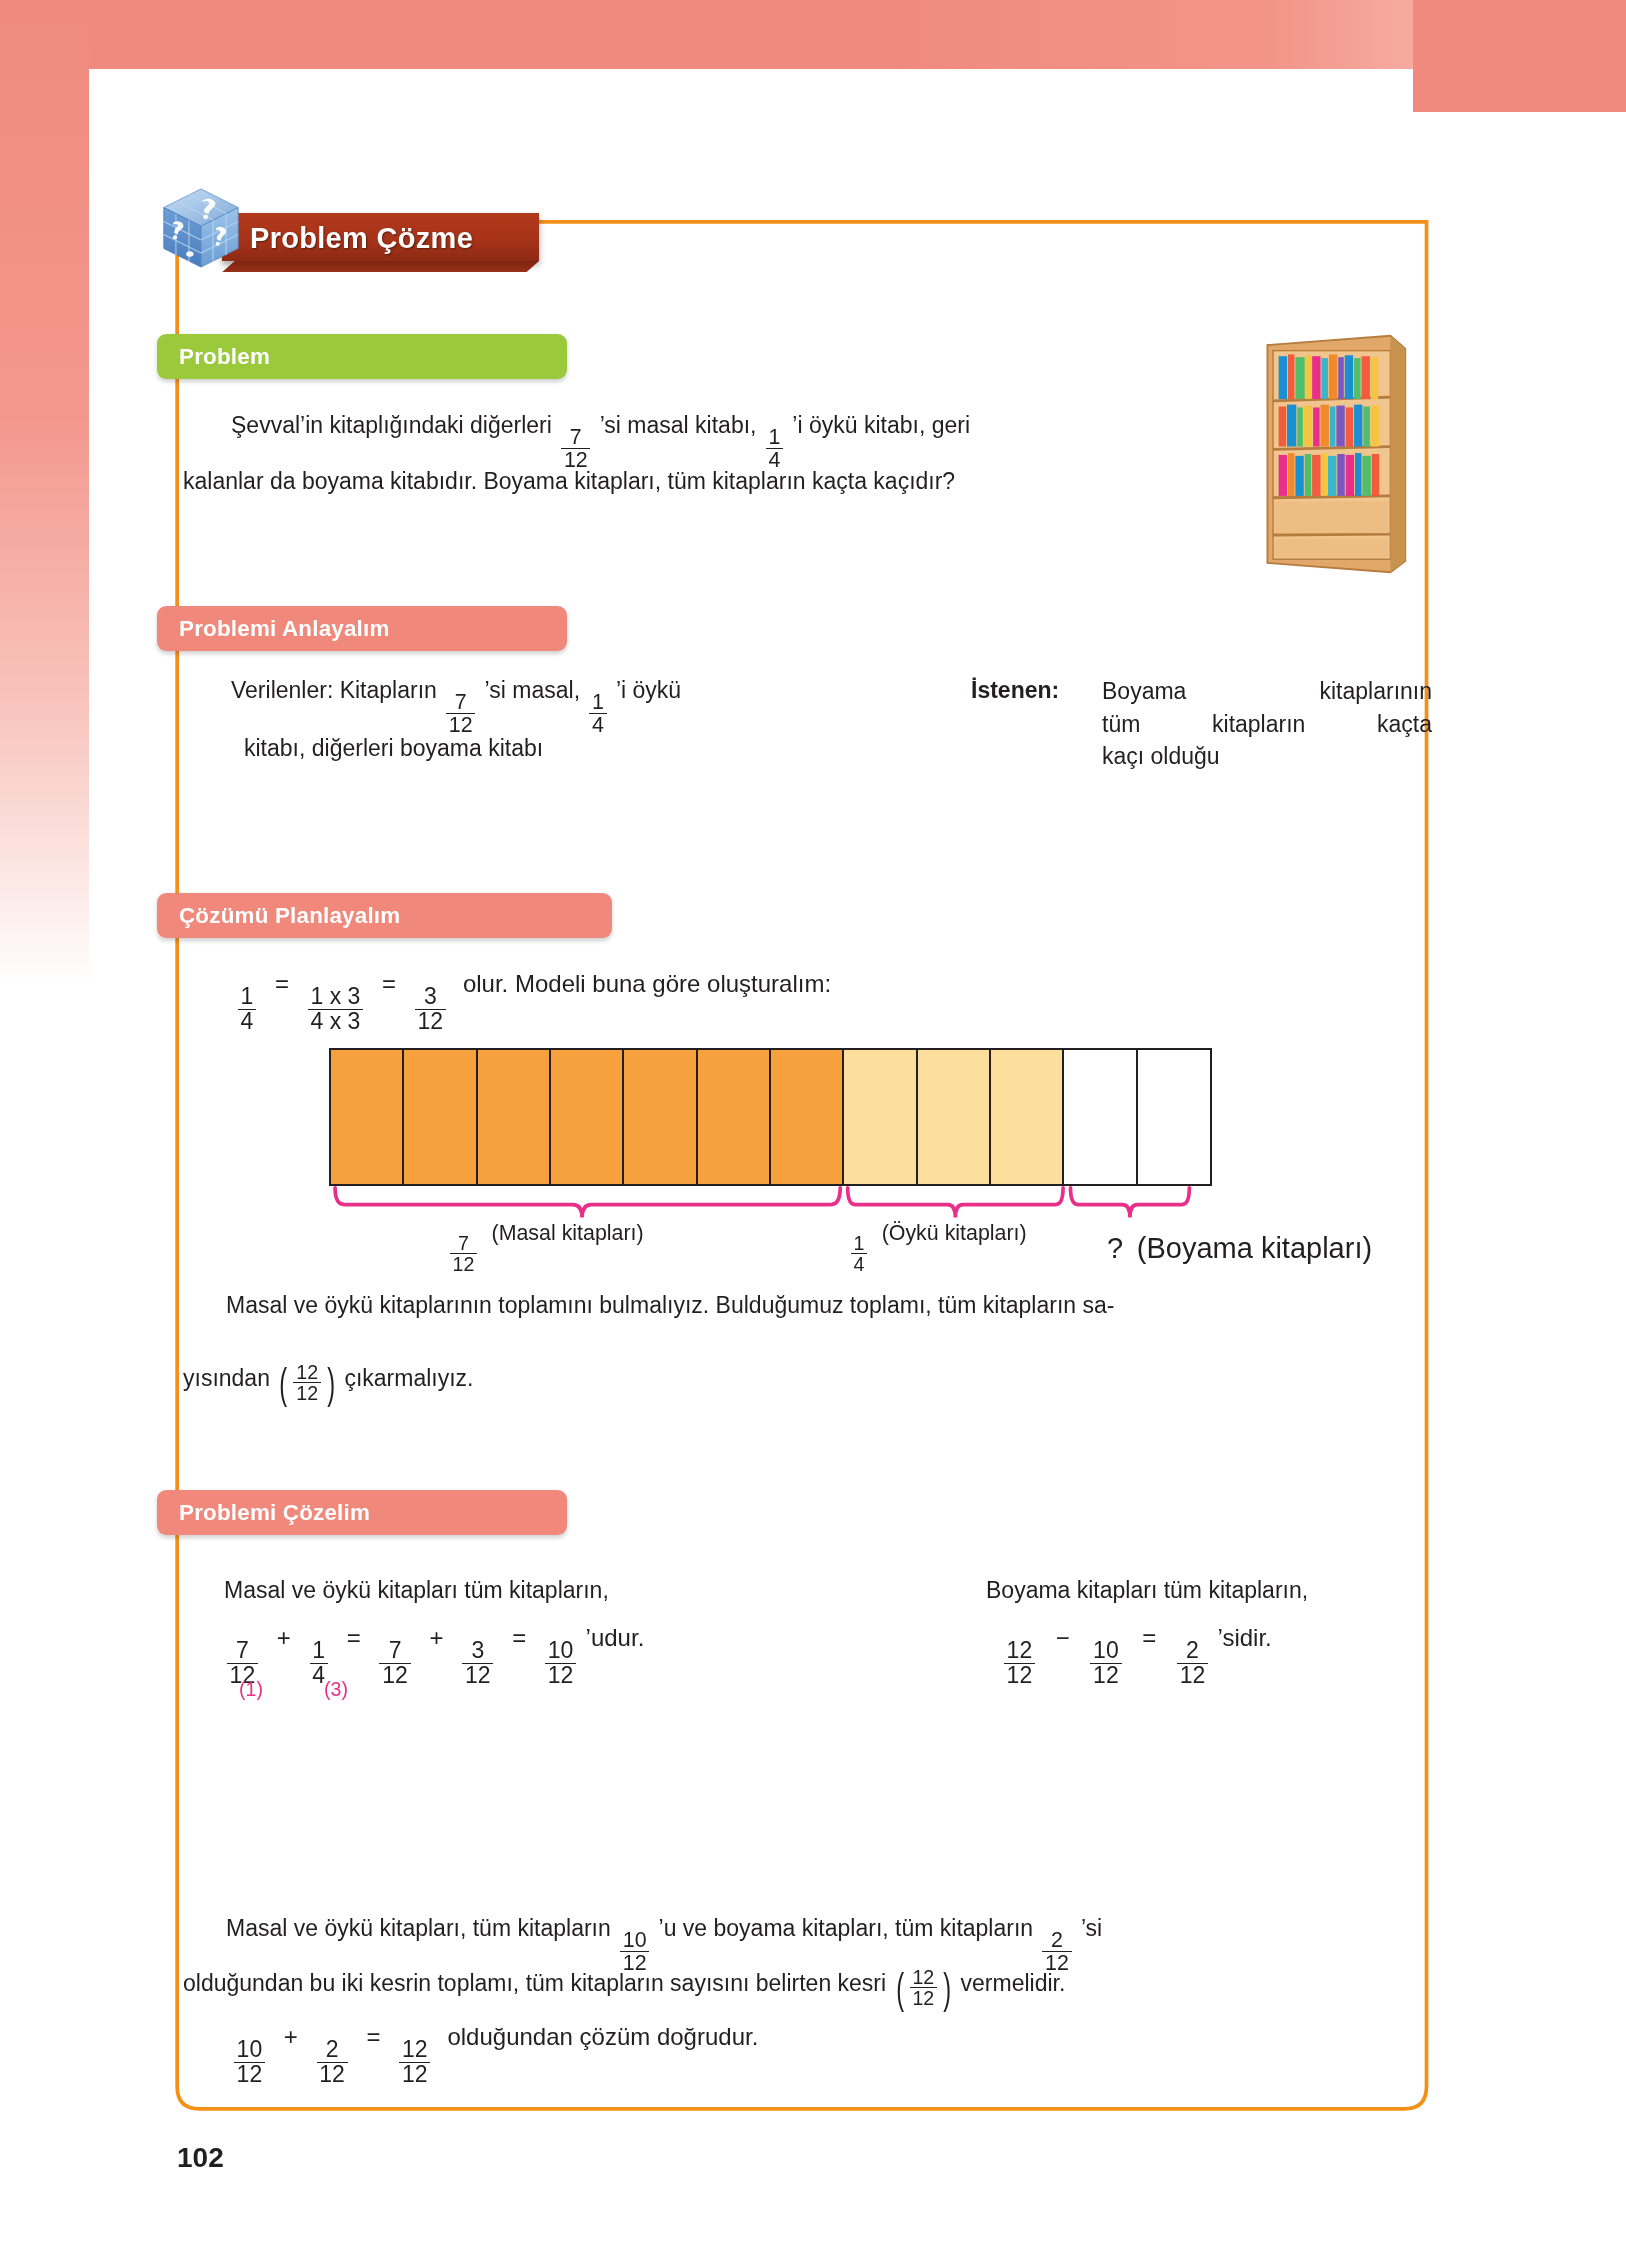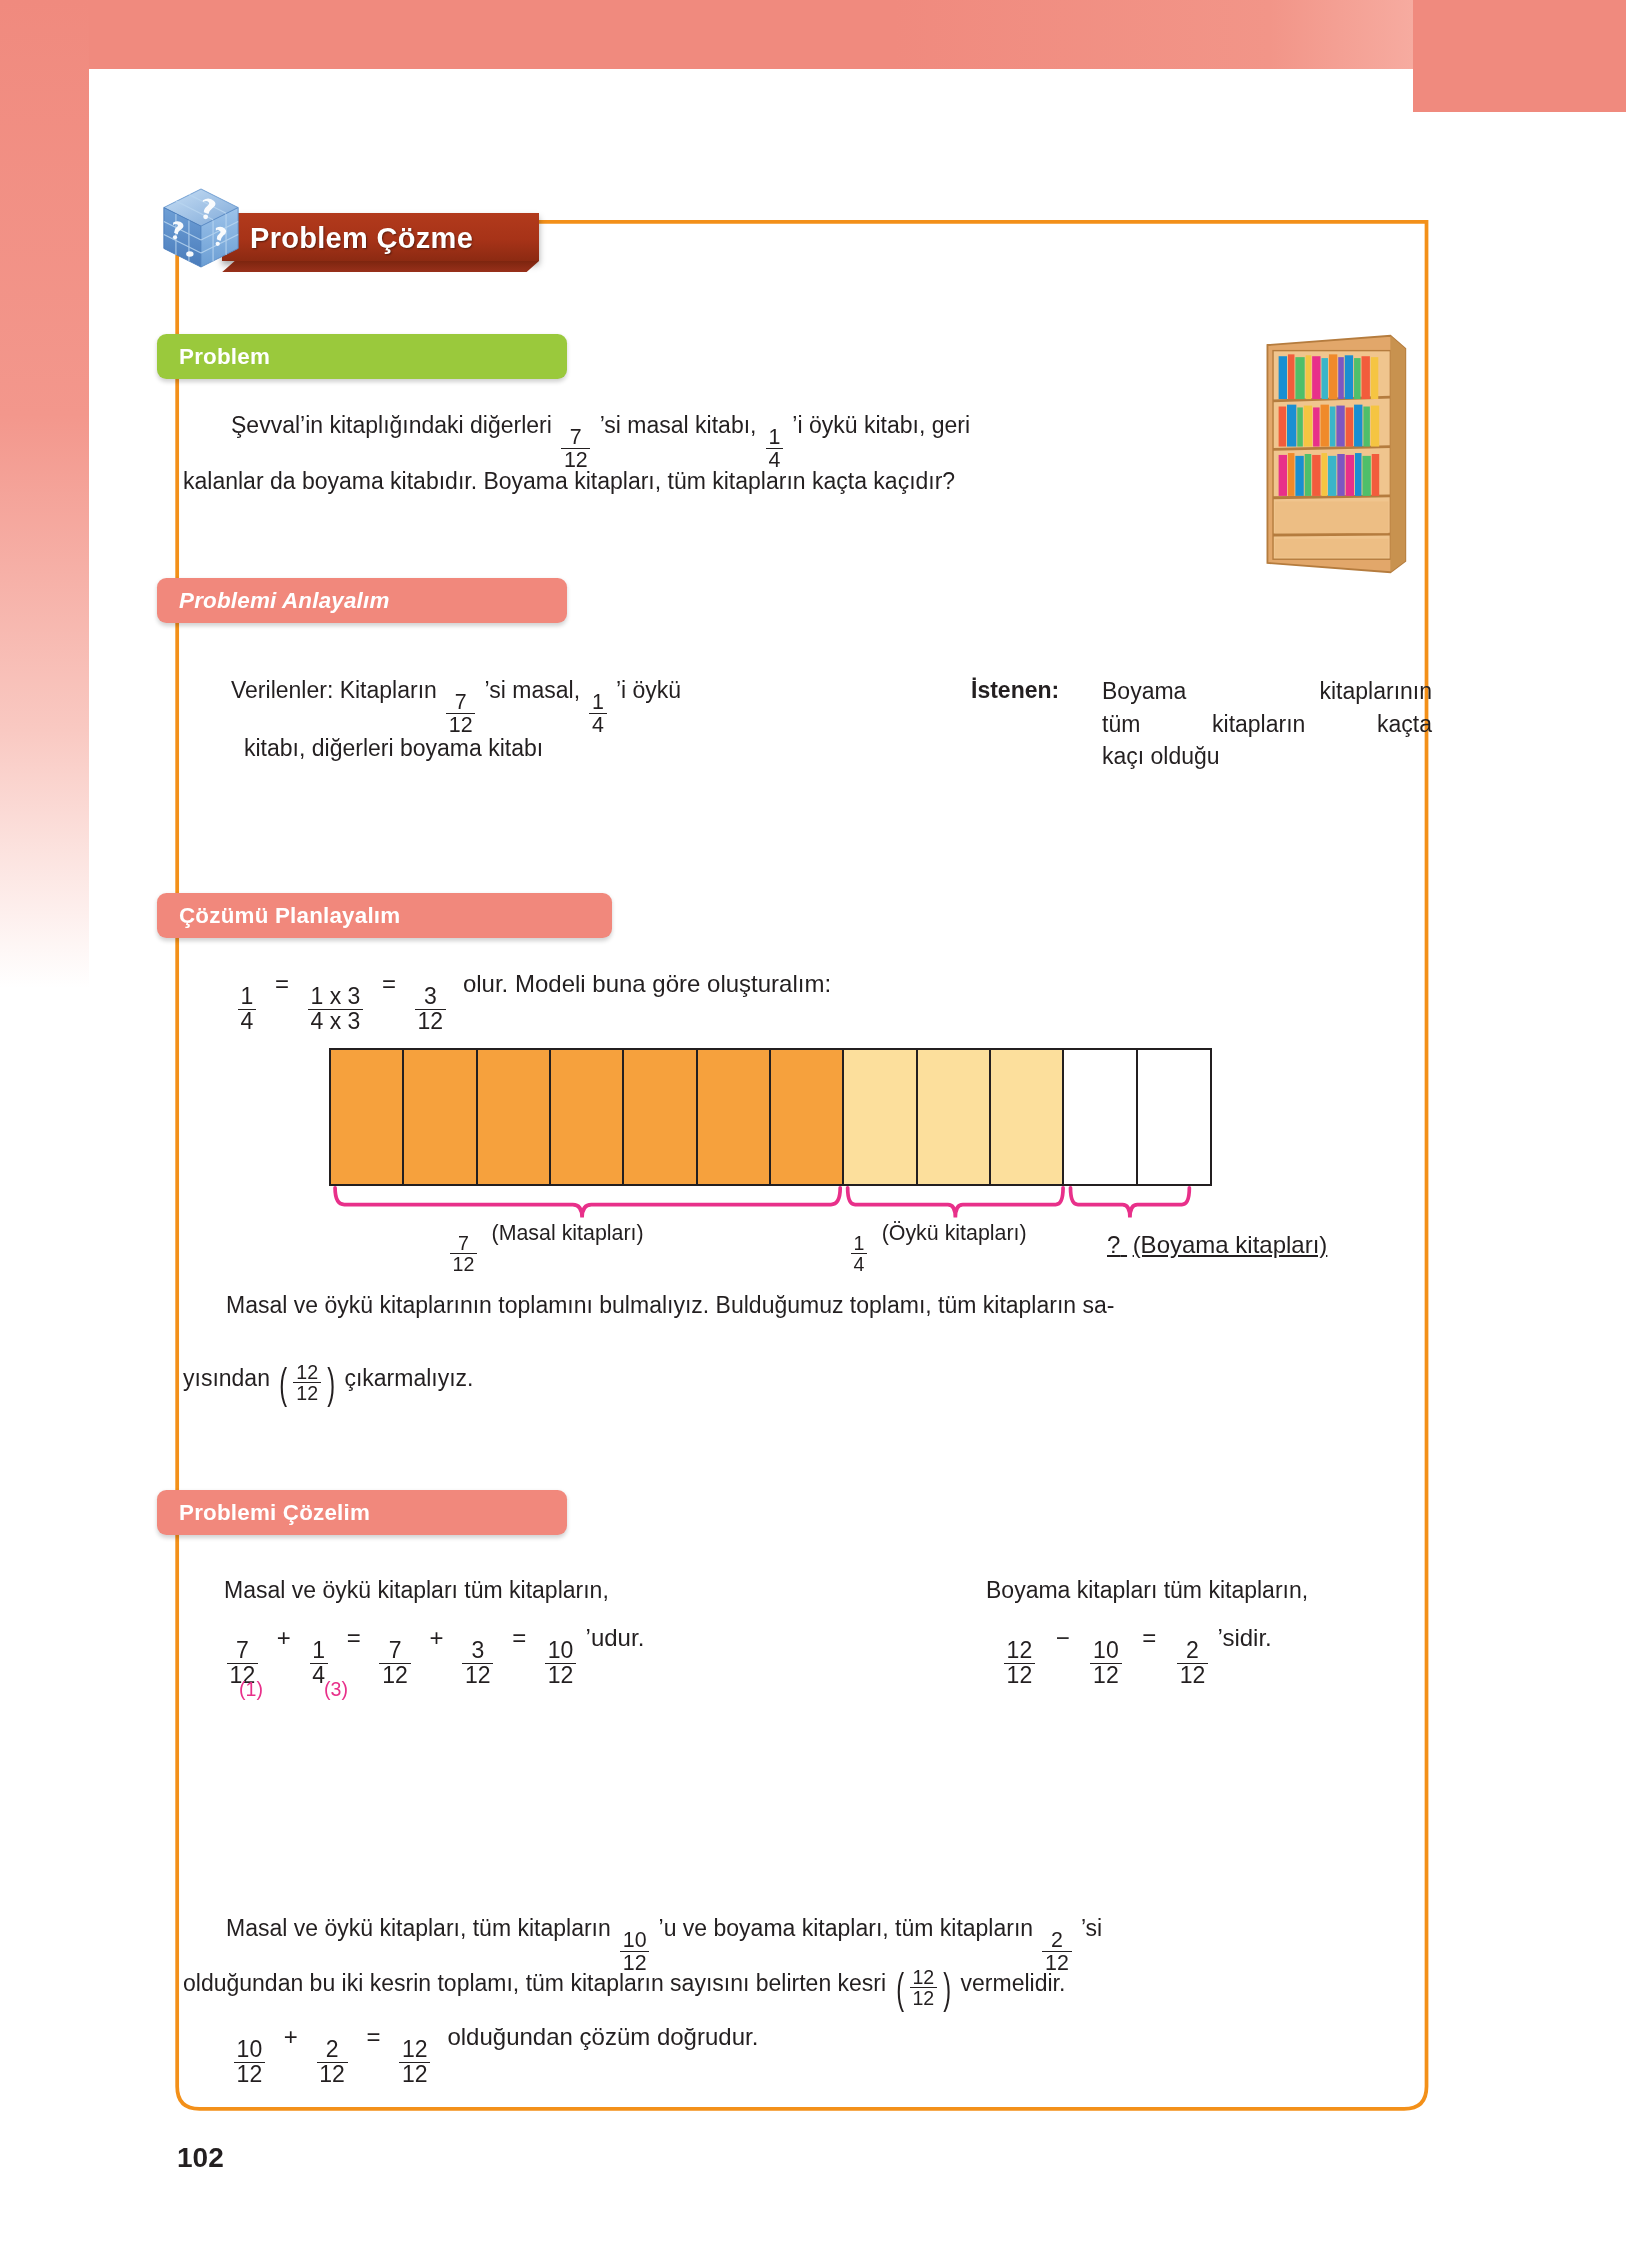--- a/index.html
+++ b/index.html
@@ -278,21 +278,21 @@
       <rect x="102" y="134" width="7" height="46" fill="#1a8fd1"></rect>
       <rect x="110" y="137" width="9" height="43" fill="#4fbf6a"></rect>
       <rect x="120" y="135" width="8" height="45" fill="#f25c3c"></rect>
     </g>
 
     <rect x="16" y="186" width="122" height="34" fill="#edbe84"></rect>
     <rect x="16" y="226" width="122" height="20" fill="#edbe84"></rect>
     <polygon points="140,8 156,22 156,250 140,262" fill="#c8924f"></polygon>
   </svg>
 
-  <div class="pill salmon" style="left:157px; top:578px; width:410px;font-style:italic;">Problemi Anlayalım</div>
+  <div class="pill salmon" style="left:157px; top:606px; width:410px;">Problemi Anlayalım</div>
 
   <div class="txt" style="left:231px; top:675px;">
     <span class="bold">Verilenler:</span>
     <span>Kitapların</span>
     <span class="frac">
       <span class="num">7</span>
       <span class="den">12</span>
     </span>
     <span>’si  masal,</span>
     <span class="frac">
@@ -365,21 +365,21 @@
     </span>
     <span style="margin-left:5.6px;">(Masal kitapları)</span>
   </div>
   <div class="txt" style="left:848px; top:1219px; font-size:21.4px;">
     <span class="frac sm">
       <span class="num">1</span>
       <span class="den">4</span>
     </span>
     <span style="margin-left:5.6px;">(Öykü kitapları)</span>
   </div>
-  <div class="txt" style="left:1107px; top:1229px; font-size:24px;text-decoration:underline;">
+  <div class="txt" style="left:1107px; top:1229px; font-size:29px;">
     <span>?</span>
     <span style="margin-left:5.6px;">(Boyama kitapları)</span>
   </div>
 
   <div class="txt" style="left:226px; top:1290px;">Masal ve öykü kitaplarının toplamını bulmalıyız. Bulduğumuz toplamı, tüm kitapların sa-</div>
   <div class="txt" style="left:183px; top:1318px;margin-top:44px;">
     <span>yısından</span>
     <span class="paren-frac">
       <span class="pl">(</span>
       <span class="frac sm">

